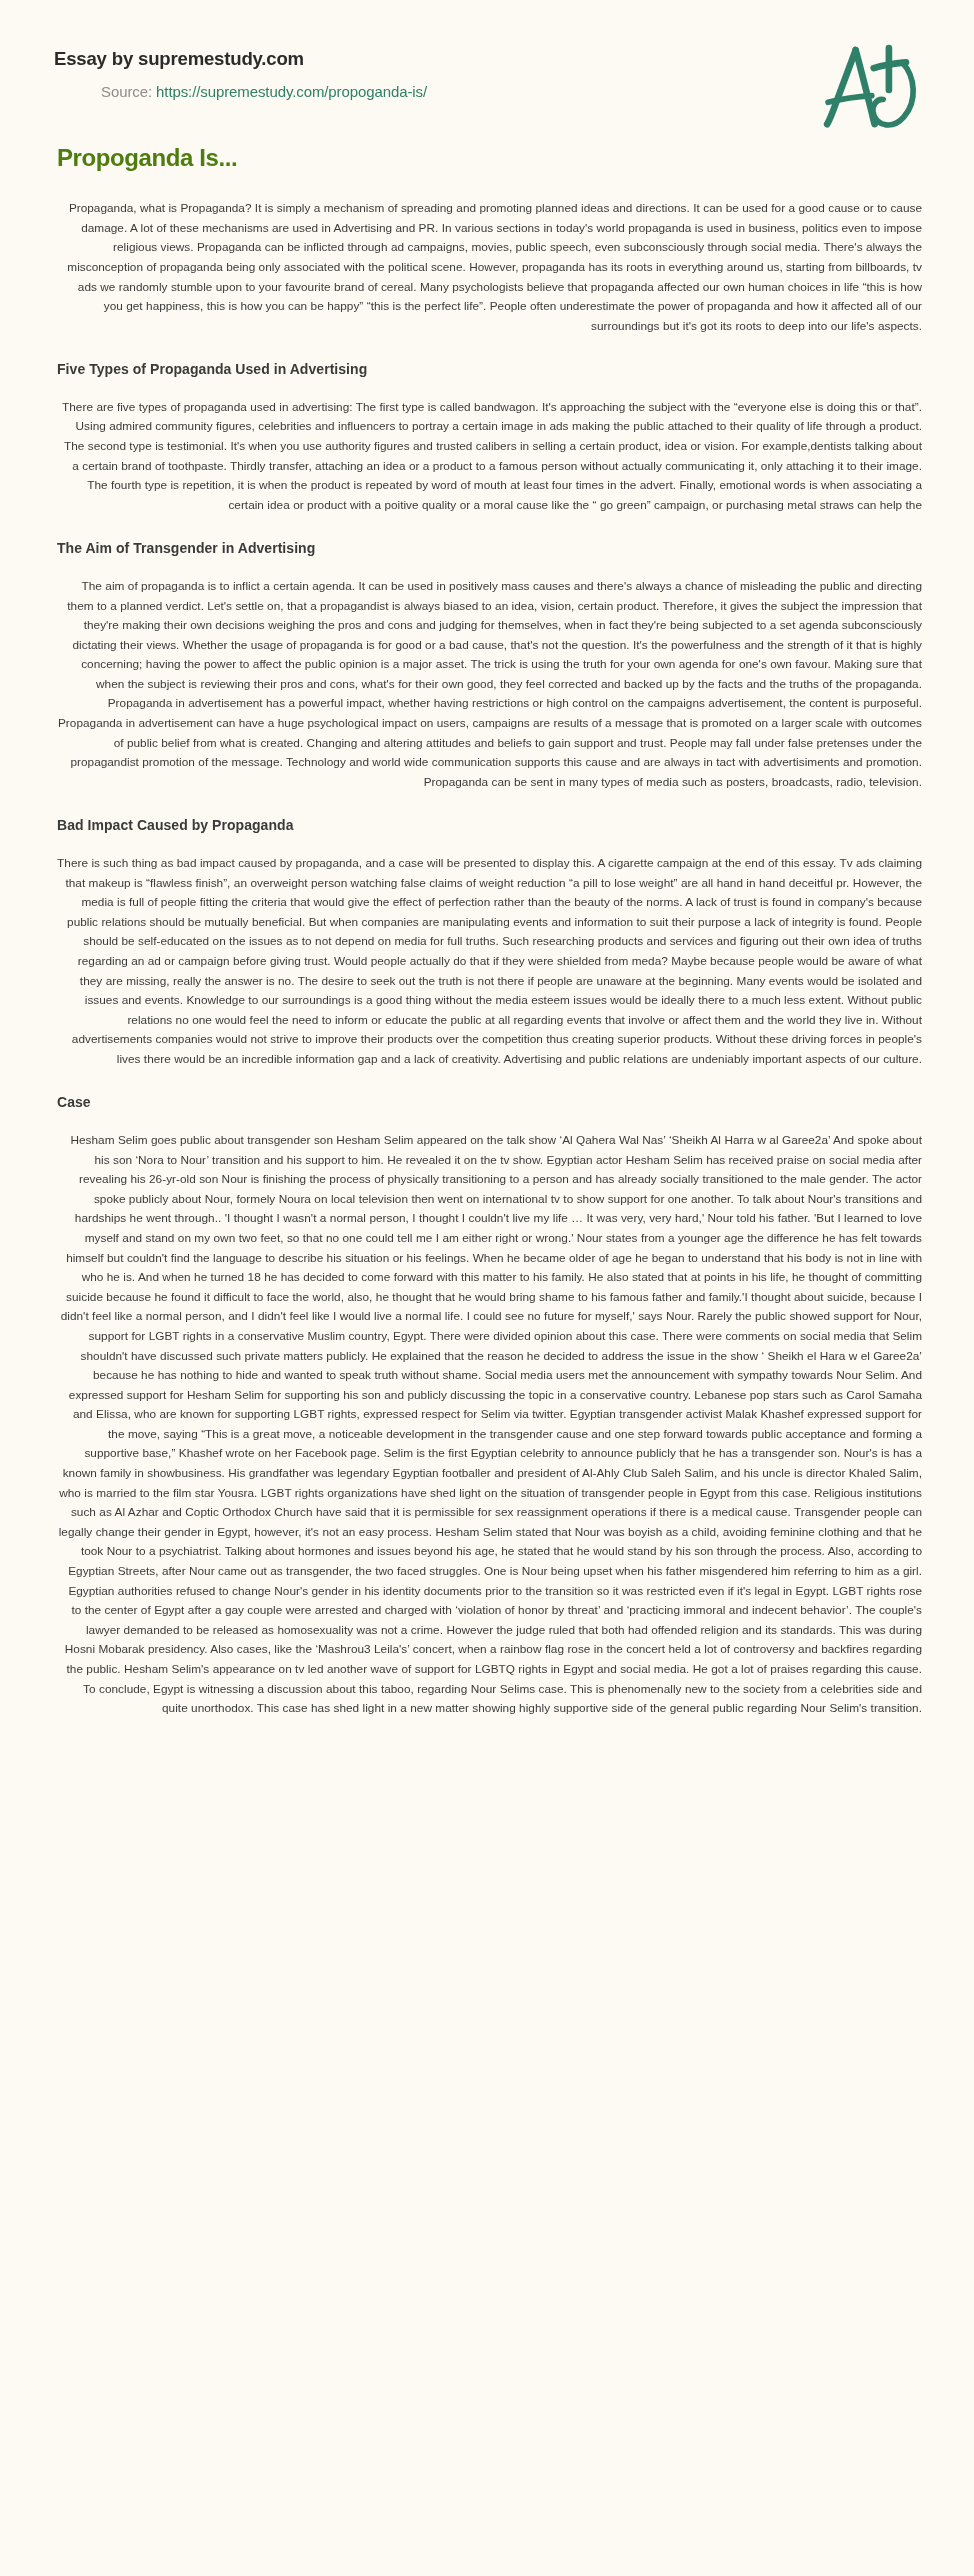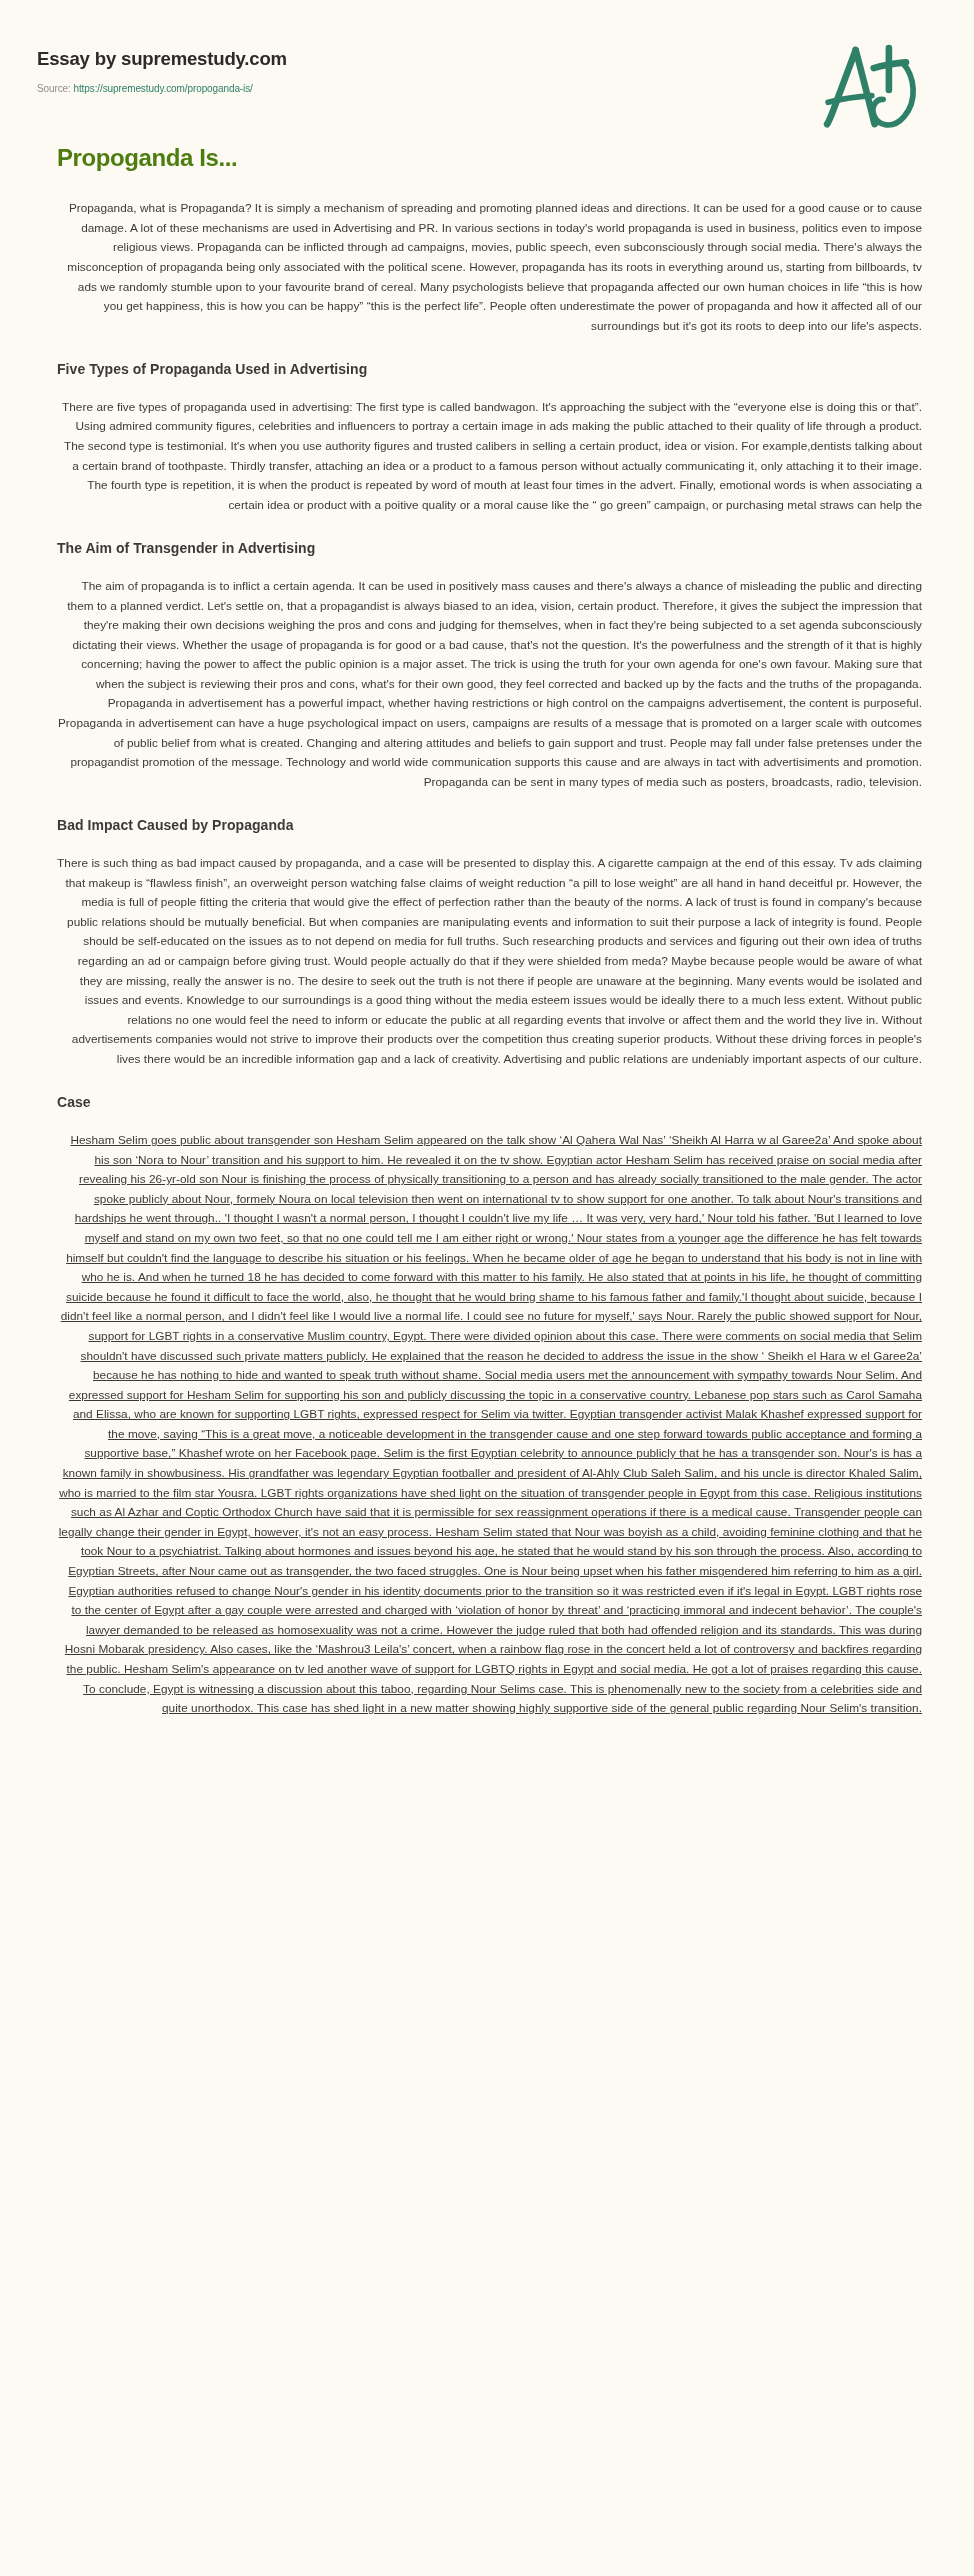--- a/index.html
+++ b/index.html
@@ -18,39 +18,40 @@
     width: 975px;
     min-height: 2576px;
     box-sizing: border-box;
     background: #fdfaf3;
     overflow: hidden;
   }
 
   
   .header {
     position: relative;
-    padding: 38px 53px 0 37px;
+    padding: 38px 53px 0 54px;
     height: 129px;
     box-sizing: border-box;
   }
   .brand {
     font-size: 18.6px;
     font-weight: bold;
     color: #2b2b2b;
     letter-spacing: -0.2px;
     margin: 0;
     padding-top: 9.5px;
     font-stretch: condensed;
   }
   .source-line {
     margin-top: 13.3px;
-    font-size: 10px;
+    font-size: 15px;
     color: #8d8d8d;
     letter-spacing: -0.1px;
     white-space: nowrap;
+    margin-left: 47px;
   }
   .source-label {
     color: #8d8d8d;
   }
   .source-url {
     color: #2f8069;
     text-decoration: none;
   }
   .logo {
     position: absolute;
@@ -83,21 +84,20 @@
     font-size: 11.8px;
     color: #3a3a3a;
     line-height: 19.6px;
     margin: 0 0 23px 0;
     text-align: right;
     letter-spacing: 0.02px;
     word-spacing: 0.1px;
   }
   p.body-text:last-child {
     margin-bottom: 16px;
-    text-decoration: underline;
   }
 </style>
 </head>
 <body>
 
 <div class="page">
 
   <div class="header">
     <div class="brand">Essay by supremestudy.com</div>
     <div class="source-line">

